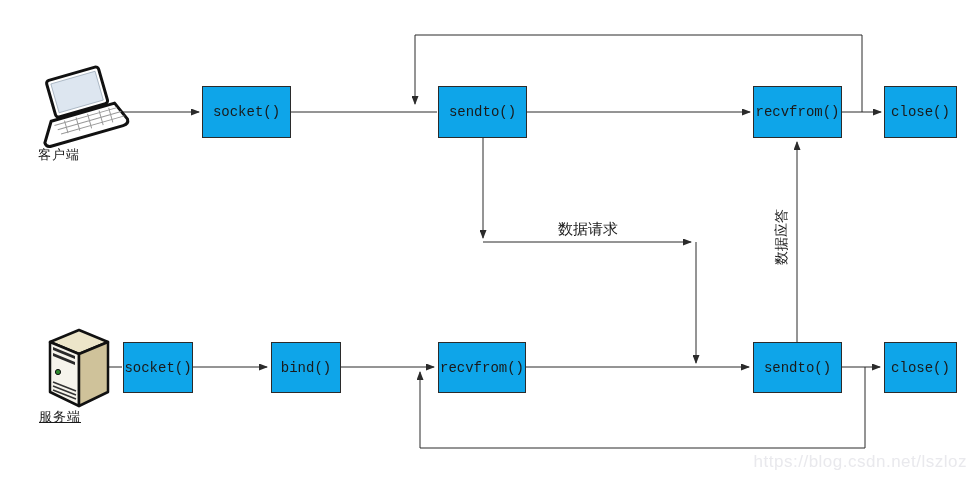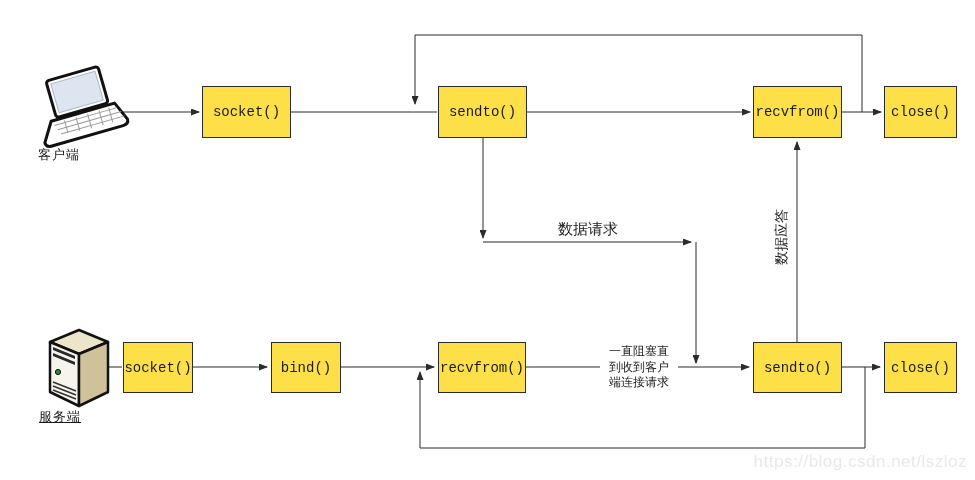--- a/index.html
+++ b/index.html
@@ -1,20 +1,20 @@
 <!DOCTYPE html>
 <html><head>
 <meta charset="utf-8">
 <style>
   html,body{margin:0;padding:0;background:#ffffff;}
   .canvas{position:relative;width:975px;height:480px;background:#ffffff;overflow:hidden;
           font-family:"DejaVu Serif","Liberation Serif",serif;}
   .wires{position:absolute;left:0;top:0;}
   .wires path{stroke:#2b2b2b;stroke-width:1;fill:none;}
-  .node{position:absolute;box-sizing:border-box;border:1px solid #2b2b2b;background:#fde047;
+  .node{position:absolute;box-sizing:border-box;border:1px solid #2b2b2b;background:#0ea5e9;
         display:flex;align-items:center;justify-content:center;
         font-family:"Liberation Mono","DejaVu Sans Mono",monospace;
         font-size:14px;color:#1a1a1a;white-space:nowrap;}
   .row-client .node{top:86px;height:52px;}
   .row-server .node{top:342px;height:51px;}
   .devlabel{position:absolute;font-size:13px;color:#1a1a1a;letter-spacing:1px;}
   .edgelabel{position:absolute;background:#ffffff;color:#1a1a1a;text-align:center;}
   .lbl-request{left:552px;top:220px;width:72px;height:18px;font-size:15px;line-height:18px;}
   .lbl-response{left:749px;top:229px;width:64px;height:16px;font-size:14px;line-height:16px;
                 transform:rotate(-90deg);}
@@ -83,18 +83,15 @@
   <div class="row-server">
     <div class="node" style="left:123px;width:70px;">socket()</div>
     <div class="node" style="left:271px;width:70px;">bind()</div>
     <div class="node" style="left:438px;width:88px;">recvfrom()</div>
     <div class="node" style="left:753px;width:89px;">sendto()</div>
     <div class="node" style="left:884px;width:73px;">close()</div>
   </div>
 
   <div class="edgelabel lbl-request">数据请求</div>
   <div class="edgelabel lbl-response">数据应答</div>
-  <div class="edgelabel lbl-blocking">一直阻塞直
-到收到客户
-端连接请求</div>
 
   <div class="watermark">https://blog.csdn.net/lszloz</div>
 </div>
 
 </body></html>

